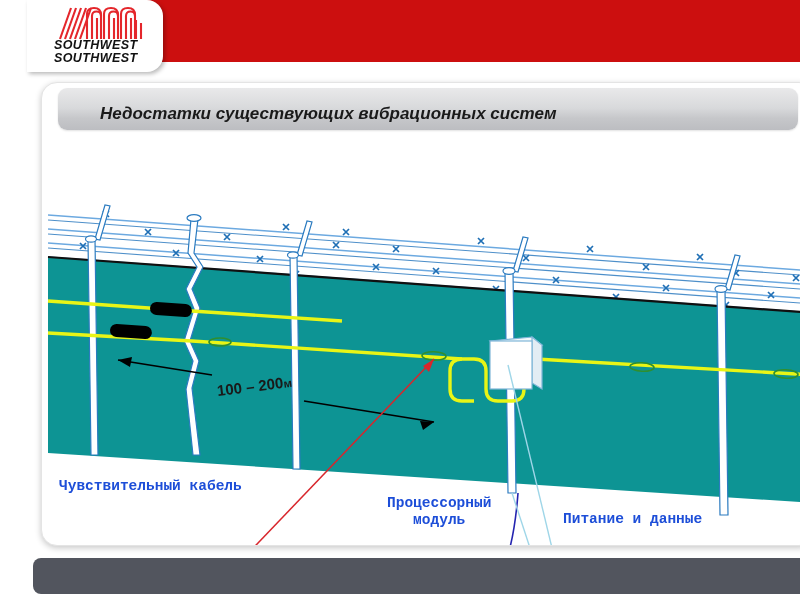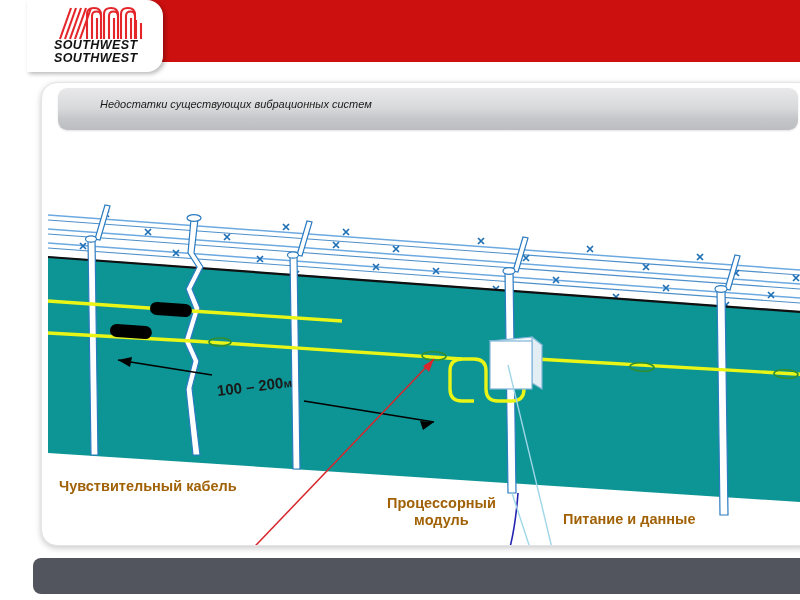--- a/index.html
+++ b/index.html
@@ -93,25 +93,25 @@
     top: 5px;
     width: 740px;
     height: 42px;
     border-radius: 9px;
     background: linear-gradient(to bottom, #e9e9ea 0%, #d8d9db 48%, #c6c7ca 72%, #bcbdc1 100%);
     box-shadow: 0 1px 2px rgba(0,0,0,0.12);
   }
   .title-text {
     position: absolute;
     left: 42px;
-    top: 10px;
-    font-family: "Liberation Sans", sans-serif;
-    font-weight: normal;
+    top: 16px;
+    font-family: "Liberation Sans", sans-serif;
+    font-weight: bold;
     font-style: italic;
-    font-size: 11px;
+    font-size: 17px;
     color: #1a1a1a;
     white-space: nowrap;
   }
 
   
   .subtitle {
     position: absolute;
     left: 22px;
     top: 58px;
     font-family: "Liberation Sans", sans-serif;
@@ -126,23 +126,23 @@
     left: 0;
     top: 110px;
     width: 772px;
     height: 352px;
   }
   .diagram svg { display: block; }
 
   
   .lbl {
     position: absolute;
-    font-family: Liberation Sans, sans-serif;
+    font-family: Liberation Mono, monospace;
     font-weight: bold;
-    color: #a16207;
+    color: #1d4ed8;
     white-space: nowrap;
   }
   #lbl-cable { left: 32px; top: 478px; font-size: 14.5px; }
   #lbl-proc  { left: 360px; top: 495px; font-size: 14.5px; text-align: center; line-height: 17px; }
   #lbl-power { left: 536px; top: 511px; font-size: 14.5px; }
 
   #lbl-dist {
     position: absolute;
     left: 190px;
     top: 382px;

